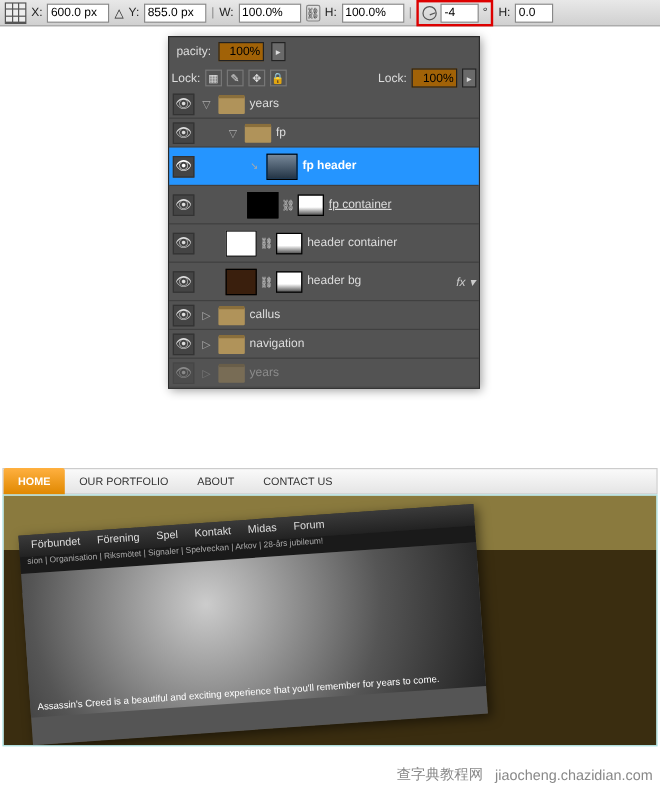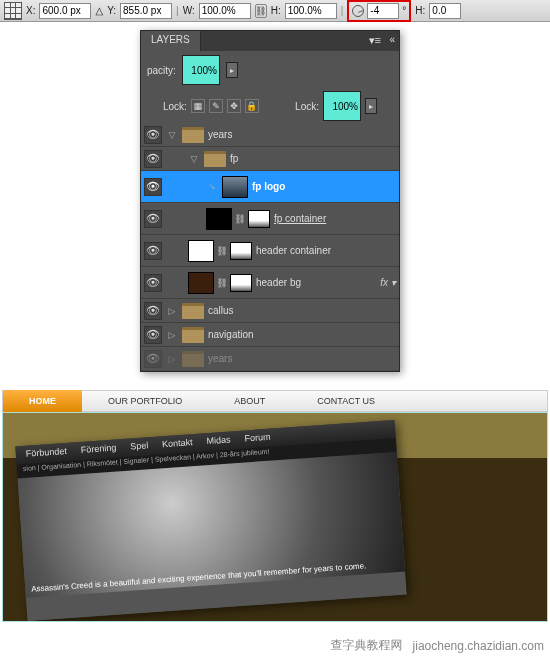--- a/index.html
+++ b/index.html
@@ -19,23 +19,23 @@
 
 
 .layers-panel { position: absolute; left: 140px; top: 30px; width: 260px; background: #535353; border: 1px solid #2a2a2a; box-shadow: 2px 2px 8px rgba(0,0,0,0.4); font-size: 10px; color: #ddd; }
 .panel-tabbar { height: 20px; background: #3a3a3a; display: flex; align-items: stretch; position: relative; }
 .panel-tab { background: #535353; padding: 3px 10px; font-size: 10px; color: #ddd; border-right: 1px solid #2a2a2a; }
 .panel-menu { position: absolute; right: 18px; top: 3px; font-size: 11px; }
 .panel-close { position: absolute; right: 4px; top: 3px; font-size: 10px; }
 .blend-row { display: flex; align-items: center; padding: 4px 6px; gap: 6px; }
 .blend-sel { width: 110px; height: 18px; background: #fff; color: #000; border: 2px solid #d00; font-size: 10px; padding: 0 4px; display: flex; align-items: center; justify-content: space-between; }
 .blend-sel .arr { font-size: 8px; }
-.pct-inp { width: 38px; height: 30px; background: #5eead4; color: #000; border: 1px solid #222; font-size: 10px; text-align: left; padding: 0 2px; display: inline-flex; align-items: center; justify-content: flex-end; }
+.pct-inp { width: 38px; height: 16px; background: #a16207; color: #000; border: 1px solid #222; font-size: 10px; text-align: left; padding: 0 2px; display: inline-flex; align-items: center; justify-content: flex-end; }
 .pct-go { width: 12px; height: 16px; background: #6a6a6a; border: 1px solid #222; display: inline-flex; align-items: center; justify-content: center; font-size: 8px; }
-.lock-row { display: flex; align-items: center; padding: 2px 22px; gap: 4px; font-size: 10px; }
+.lock-row { display: flex; align-items: center; padding: 2px 2px; gap: 4px; font-size: 10px; }
 .lock-ic { width: 14px; height: 14px; border: 1px solid #777; display: flex; align-items: center; justify-content: center; font-size: 9px; }
 .fill-grp { margin-left: auto; display: flex; align-items: center; gap: 4px; }
 
 .layer-list { background: #535353; }
 .layer-row { display: flex; align-items: center; height: 24px; border-bottom: 1px solid #404040; padding: 0 3px; gap: 4px; }
 .layer-row.tall { height: 32px; }
 .layer-row.sel { background: #2595ff; color: #fff; }
 .eye { width: 18px; height: 18px; border: 1px solid #333; background: #444; display: flex; align-items: center; justify-content: center; font-size: 11px; }
 .tog { width: 12px; text-align: center; font-size: 9px; color: #aaa; }
 .indent1 { width: 18px; } .indent2 { width: 36px; }
@@ -44,21 +44,21 @@
 .thumb { width: 26px; height: 22px; border: 1px solid #000; background: #fff; display: flex; align-items: center; justify-content: center; }
 .thumb.blk { background: #000; }
 .thumb.brn { background: #3a1f0d; }
 .thumb.sm { width: 22px; height: 18px; }
 .mask-link { width: 8px; font-size: 9px; display: flex; align-items: center; justify-content: center; }
 .fx-ind { margin-left: auto; font-style: italic; font-size: 10px; color: #ccc; display: flex; align-items: flex-end; gap: 3px; }
 
 
 .mockup { position: absolute; left: 2px; top: 390px; right: 2px; }
 .nav { height: 22px; background: linear-gradient(#fafafa,#e5e5e5); border: 1px solid #ccc; display: flex; align-items: center; font-size: 9px; color: #333; }
-.nav-item { padding: 0 26px; line-height: 22px; }
+.nav-item { padding: 0 12px; line-height: 22px; }
 .nav-item.act { background: linear-gradient(#ffb040,#e08800); color: #fff; font-weight: bold; border-radius: 2px 2px 0 0; }
 .hero-bg { height: 210px; background: linear-gradient(#8a7a3e 0 45px,#3a2d10 45px 100%); border: 1px solid #a8e0e0; position: relative; overflow: hidden; }
 .img-warp { position: absolute; left: 18px; top: 20px; width: 380px; height: 175px; transform: rotate(-4deg); background: linear-gradient(#2a2a2a 0 48px,#555 48px); box-shadow: 3px 3px 10px rgba(0,0,0,0.5); color: #ddd; font-size: 8px; }
 .img-warp .wnav { height: 18px; background: linear-gradient(#3a3a3a,#222); display: flex; gap: 14px; padding: 3px 10px; font-size: 9px; }
 .img-warp .wsub { height: 14px; background: #1a1a1a; padding: 1px 6px; font-size: 7px; color: #aaa; }
 .img-warp .wimg { height: 120px; background: radial-gradient(circle at 40% 30%, #ccc, #555 60%, #222); position: relative; }
 .img-warp .wcap { position: absolute; bottom: 4px; left: 6px; font-size: 8px; color: #fff; }
 .watermark { position: absolute; right: 6px; bottom: 6px; font-size: 12px; color: #888; display: flex; gap: 10px; align-items: center; }
 .watermark .zh { font-family: Liberation Serif, serif; }
 </style>
@@ -92,25 +92,20 @@
   <div class="angle-wrap">
     <div class="angle-ic"></div>
     <input class="opt-inp ang" value="-4" style="">
     <span class="opt-lbl">°</span>
   </div>
   <span class="opt-lbl">H:</span>
   <input class="opt-inp ang" value="0.0" style="">
 </div>
 
 <div class="layers-panel">
-  <div class="panel-tabbar">
-    <div class="panel-tab">LAYERS</div>
-    <div class="panel-menu">▾≡</div>
-    <div class="panel-close">«</div>
-  </div>
   <div class="blend-row">
     <span class="opt-lbl">pacity:</span>
     <span class="pct-inp">100%</span>
     <span class="pct-go">▸</span>
   </div>
   <div class="lock-row">
     <span>Lock:</span>
     <div class="lock-ic">▦</div>
     <div class="lock-ic">✎</div>
     <div class="lock-ic">✥</div>
@@ -134,21 +129,21 @@
       <div class="indent1"></div>
       <span class="tog">▽</span>
       <div class="fold-ic"></div>
       <span class="lyr-name">fp</span>
     </div>
     <div class="layer-row tall sel">
       <div class="eye">👁</div>
       <div class="indent2"></div>
       <span class="tog" style="font-size:8px">↘</span>
       <div class="thumb" style="background:linear-gradient(#789,#234)"></div>
-      <span class="lyr-name" style="font-weight:bold">fp logo</span>
+      <span class="lyr-name" style="font-weight:bold">fp header</span>
     </div>
     <div class="layer-row tall">
       <div class="eye">👁</div>
       <div class="indent2"></div>
       <div class="thumb blk"></div>
       <div class="mask-link">⛓</div>
       <div class="thumb sm" style="background:linear-gradient(#fff 60%,#555)"></div>
       <span class="lyr-name" style="text-decoration:underline">fp container</span>
     </div>
     <div class="layer-row tall">

